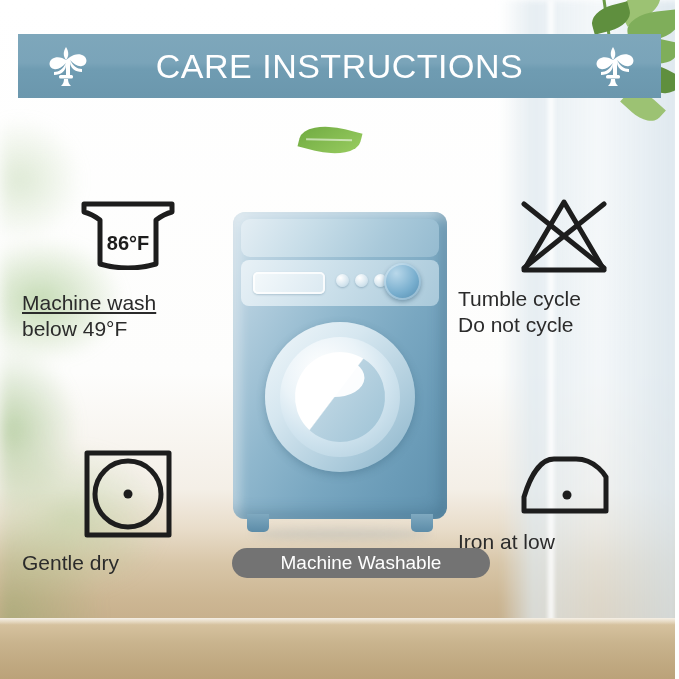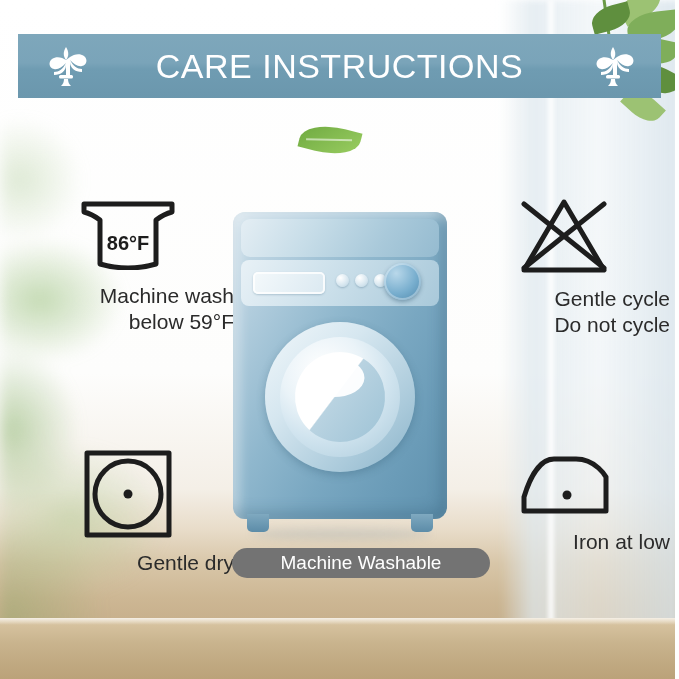--- a/index.html
+++ b/index.html
@@ -62,21 +62,21 @@
     display:flex;align-items:center;justify-content:center;}
   .banner-title{
     color:#ffffff;font-size:34px;letter-spacing:.5px;font-weight:400;
     text-align:center;line-height:1;white-space:nowrap;
   }
   .fleur{position:absolute;top:50%;transform:translateY(-50%);width:56px;height:44px;}
   .fleur.left{left:20px;}
   .fleur.right{right:20px;}
 
   
-  .icon-cell{position:absolute;text-align:right;}
+  .icon-cell{position:absolute;text-align:left;}
   .cap{color:#2b2b2b;font-size:21px;line-height:26px;white-space:nowrap;}
 
   .sym{position:relative;margin:0 auto;}
 
   
   .basin{width:100px;height:72px;}
   .basin-svg{display:block}
 
   
   .tri{width:96px;height:80px;}
@@ -173,33 +173,33 @@
     </span>
   </div>
 
   <div class="icon-cell" style="left:22px;top:198px;width:212px;">
     <div class="sym basin">
       <svg class="basin-svg" viewBox="0 0 100 72" width="100" height="72">
         <path d="M6 6 L94 6 L94 14 C94 14 86 16 78 22 L78 66 C78 66 64 70 50 70 C36 70 22 66 22 66 L22 22 C14 16 6 14 6 14 Z" fill="none" stroke="#1d1d1d" stroke-width="5" stroke-linejoin="round"></path>
         <text x="50" y="52" font-family="Liberation Sans, sans-serif" font-size="20" font-weight="bold" text-anchor="middle" fill="#1d1d1d">86°F</text>
       </svg>
     </div>
-    <div class="cap" style="margin-top:13px;">Machine wash</div>
-    <div class="cap">below 59°F</div>
+    <div class="cap" style="margin-top:20px;text-decoration:underline;">Machine wash</div>
+    <div class="cap">below 49°F</div>
   </div>
 
   <div class="icon-cell" style="left:458px;top:196px;width:212px;">
     <div class="sym tri">
       <svg viewBox="0 0 96 80" width="96" height="80">
         <path d="M48 6 L88 74 L8 74 Z" fill="none" stroke="#1d1d1d" stroke-width="5" stroke-linejoin="round"></path>
         <line x1="8" y1="8" x2="88" y2="72" stroke="#1d1d1d" stroke-width="5" stroke-linecap="round"></line>
         <line x1="88" y1="8" x2="8" y2="72" stroke="#1d1d1d" stroke-width="5" stroke-linecap="round"></line>
       </svg>
     </div>
-    <div class="cap" style="margin-top:10px;">Gentle cycle</div>
+    <div class="cap" style="margin-top:10px;">Tumble cycle</div>
     <div class="cap">Do not cycle</div>
   </div>
 
   <div class="icon-cell" style="left:22px;top:448px;width:212px;">
     <div class="sym dry">
       <svg viewBox="0 0 92 92" width="92" height="92">
         <rect x="5" y="5" width="82" height="82" fill="none" stroke="#1d1d1d" stroke-width="5" stroke-linejoin="round"></rect>
         <circle cx="46" cy="46" r="33" fill="none" stroke="#1d1d1d" stroke-width="5"></circle>
         <circle cx="46" cy="46" r="4.5" fill="#1d1d1d"></circle>
       </svg>

